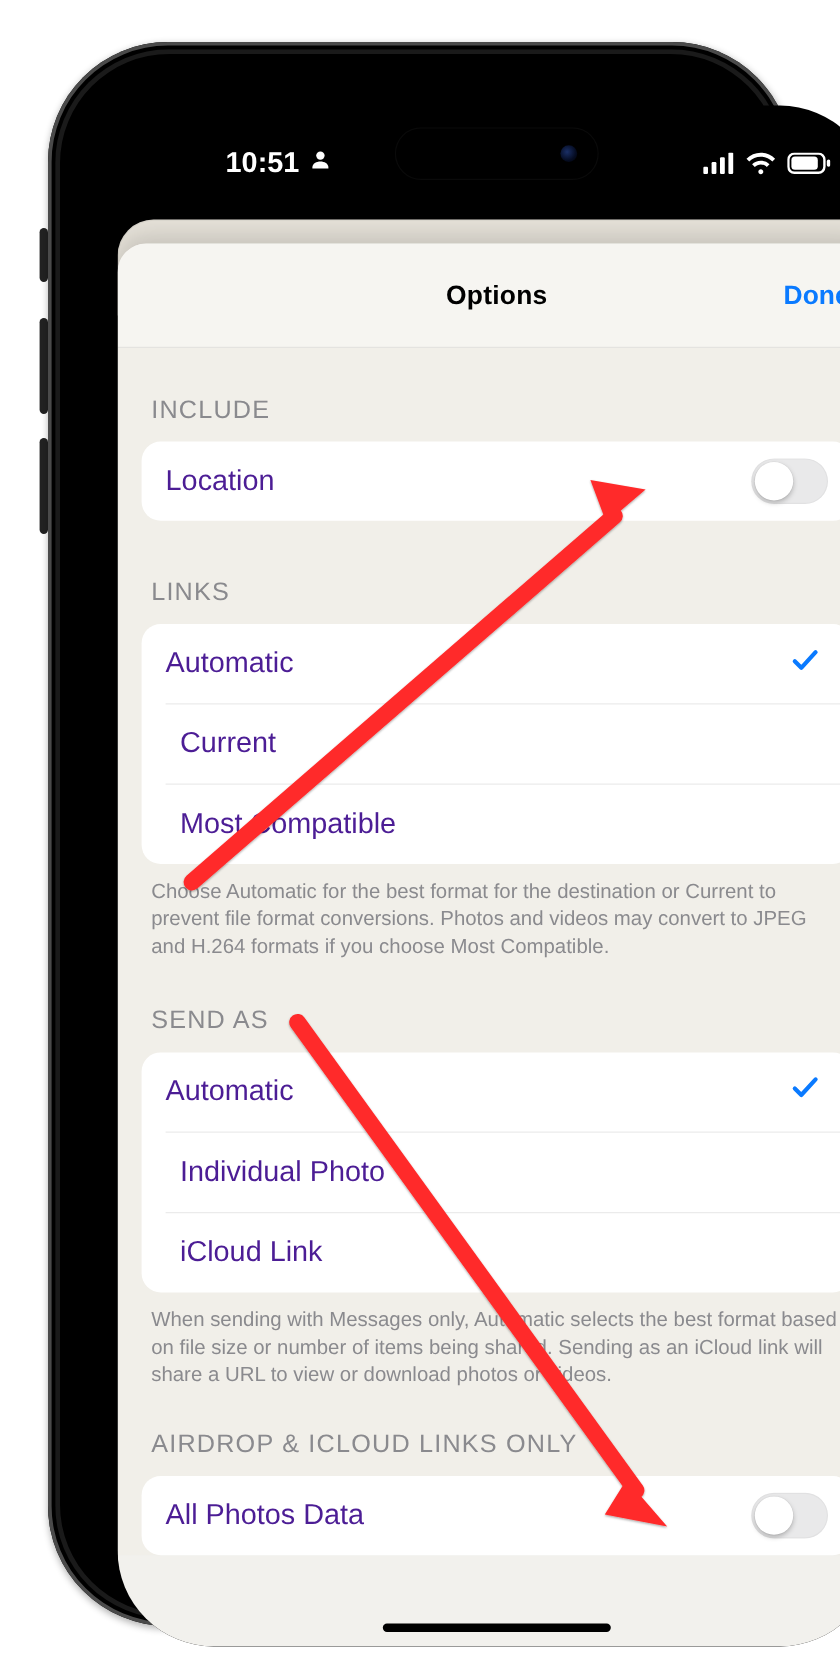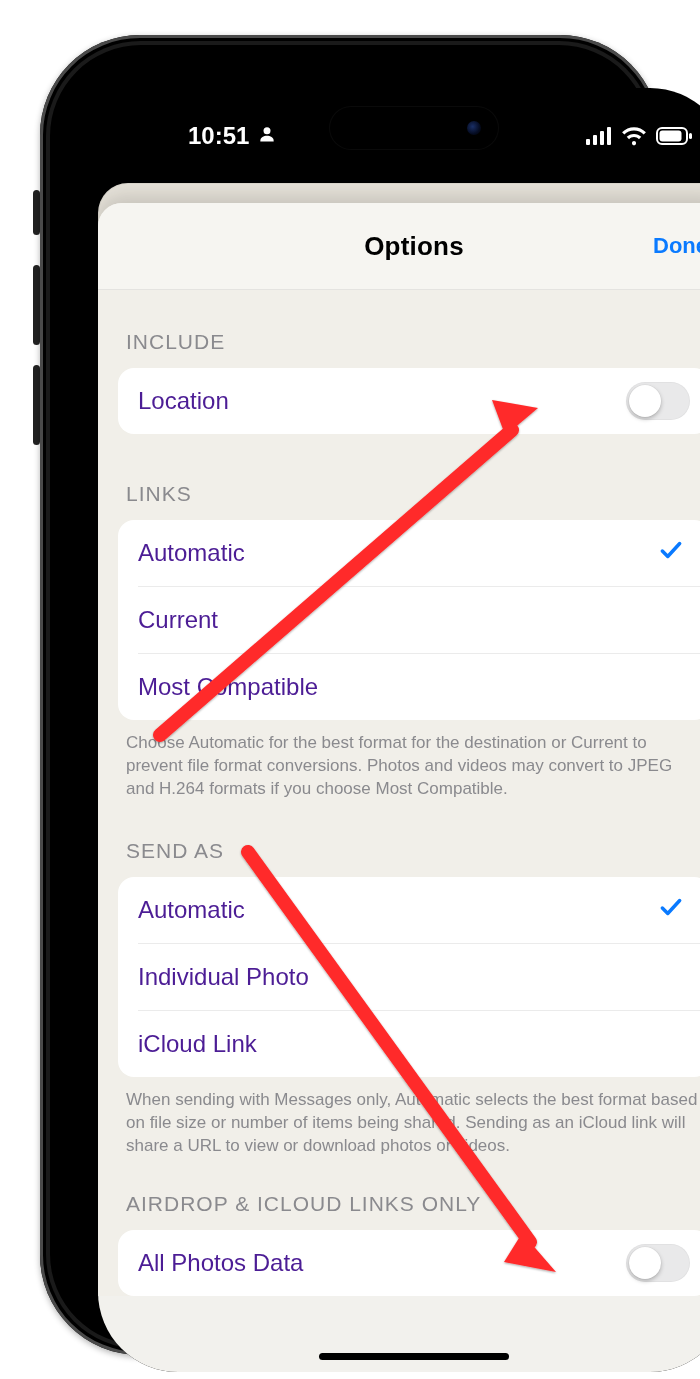--- a/index.html
+++ b/index.html
@@ -124,21 +124,21 @@
   .nav-bar {
     position: relative;
     height: 86px;
     display: flex;
     align-items: center;
     justify-content: center;
     border-bottom: 1px solid rgba(0,0,0,.07);
     background: #f6f5f1;
   }
   .nav-title {
-    font-size: 26px;
+    font-size: 22px;
     font-weight: 700;
     color: #000;
     letter-spacing: .2px;
   }
   .nav-done {
     position: absolute;
     right: 22px;
     top: 0; bottom: 0;
     display: flex; align-items: center;
     color: #0a7aff;
@@ -173,21 +173,21 @@
   .row {
     display: flex;
     align-items: center;
     justify-content: space-between;
     min-height: 66px;
     padding: 0 20px;
     font-size: 24px;
     color: #4c1d95;
   }
   .row + .row { border-top: 1px solid rgba(0,0,0,.08); margin-left:20px; padding-left:0;}
-  .row + .row .row-label{margin-left:0;}
+  .row + .row .row-label{margin-left:12px;}
   .row-label { font-weight: 400; }
 
   .check svg{width:26px;height:26px;}
   .check{color:#0a7aff;margin-right:6px;}
 
   
   .toggle{position:relative;width:64px;height:38px;border-radius:40px;background:#e9e9ea;box-shadow:inset 0 0 0 1px rgba(0,0,0,.03);}
   .toggle .knob{position:absolute;left:3px;top:3px;width:32px;height:32px;border-radius:50%;background:#fff;box-shadow:0 2px 4px rgba(0,0,0,.25), 0 0 0 .5px rgba(0,0,0,.04);}
 
   

